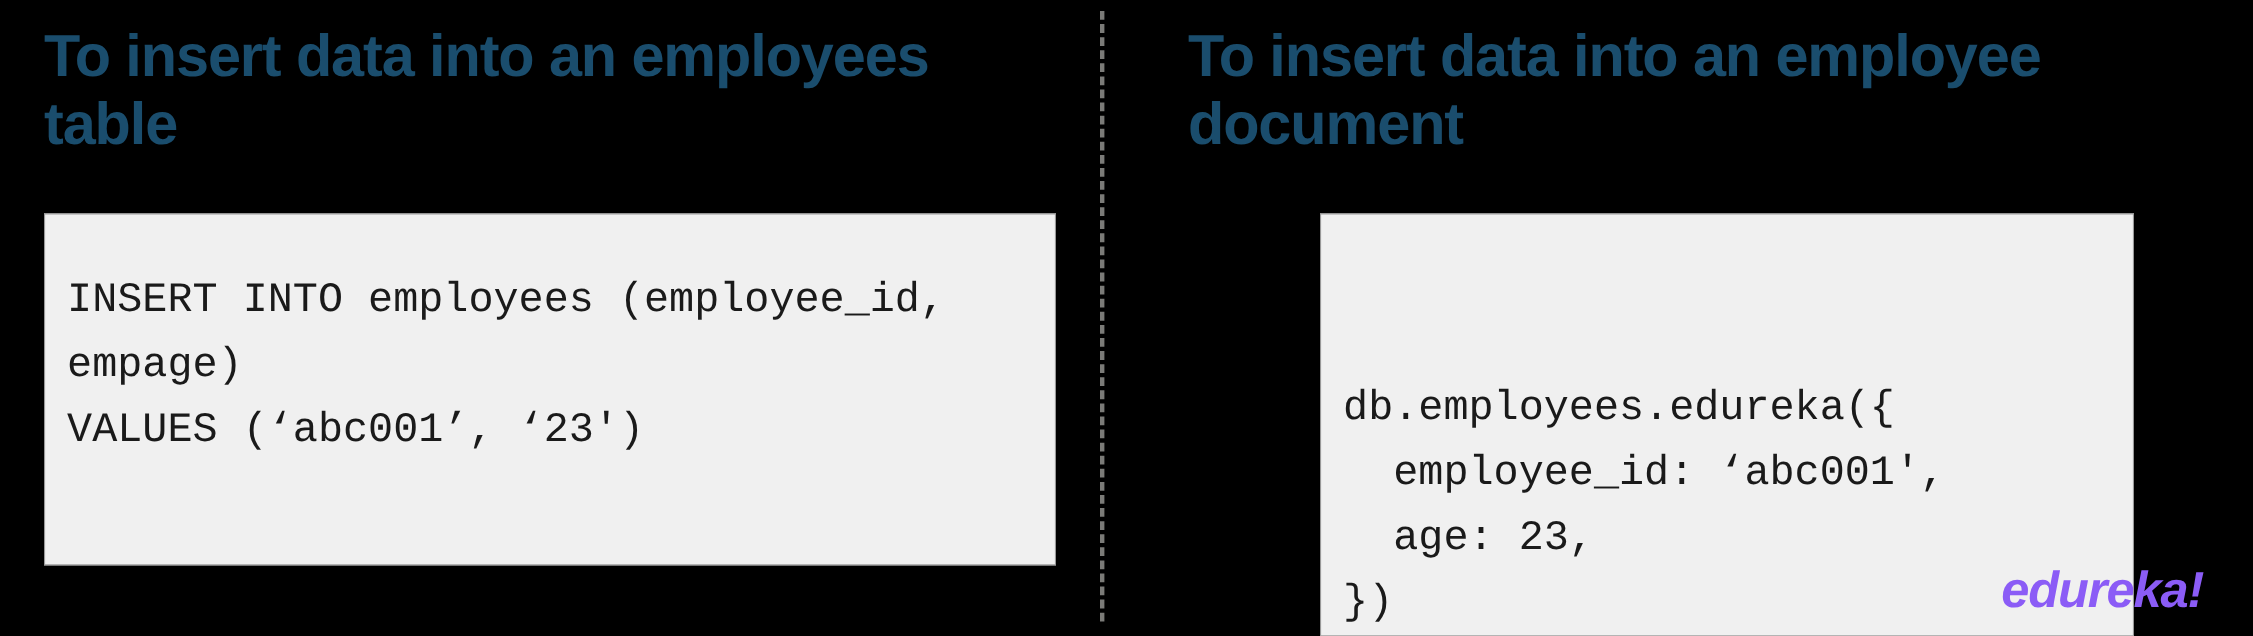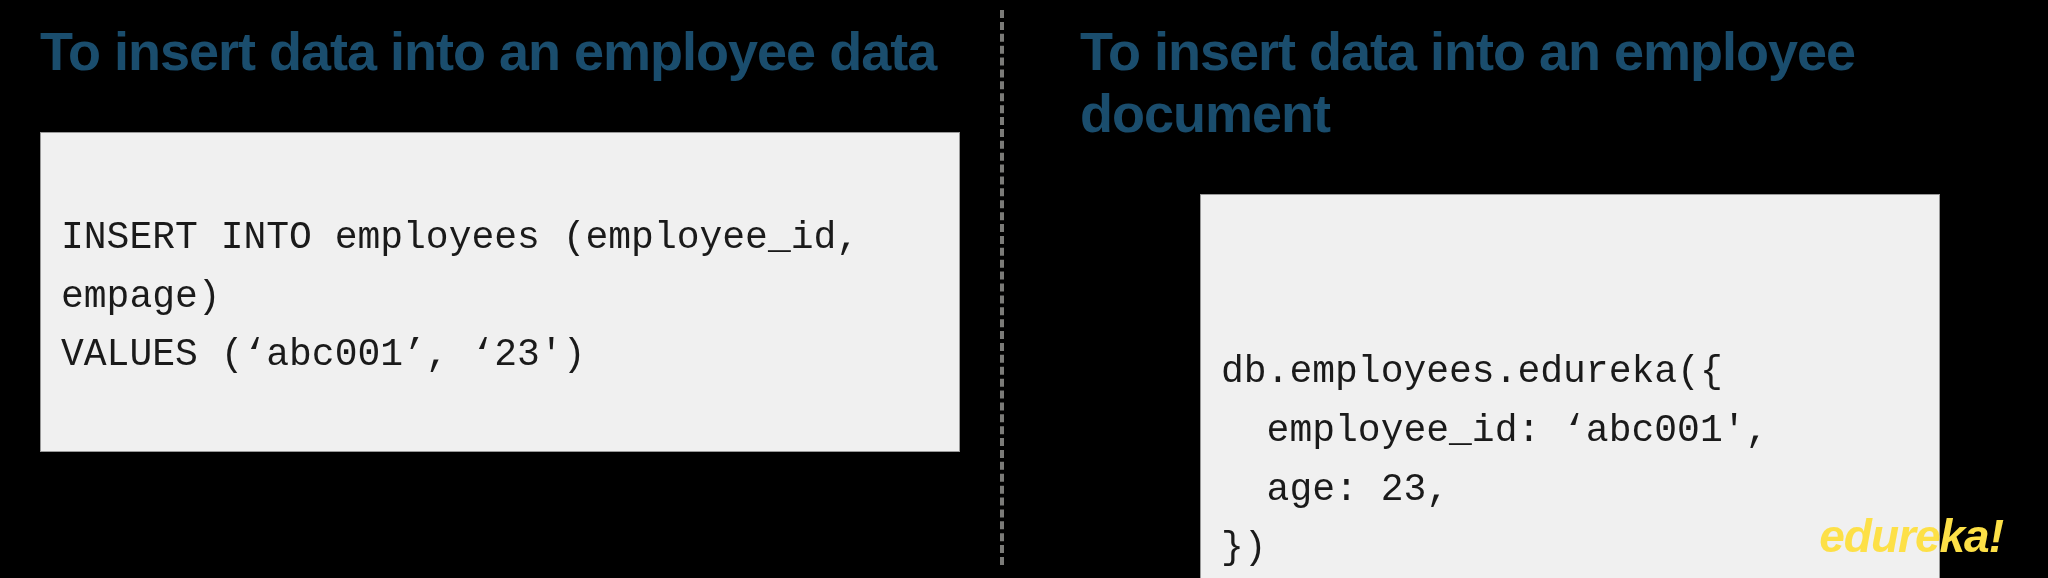--- a/index.html
+++ b/index.html
@@ -46,54 +46,54 @@
       font-size: 38px;
       color: #1a1a1a;
       line-height: 1.55;
       white-space: pre-wrap;
     }
     .left-panel .code-box {
       margin-left: 0;
       width: 920px;
       min-height: 320px;
       display: flex;
-      align-items: center;
+      align-items: flex-start;
     }
     .right-panel .code-box {
       width: 740px;
       min-height: 340px;
       padding: 30px 20px;
       margin-left: 120px;
     }
     .divider {
       position: absolute;
       left: 1000px;
       top: 10px;
       height: 555px;
       width: 3px;
       border-left: 4px dashed #7b7b78;
     }
     .logo {
       position: absolute;
       right: 45px;
       bottom: 15px;
-      color: #fde047;
+      color: #8b5cf6;
       font-size: 46px;
       font-weight: bold;
       font-style: italic;
       font-family: Arial, sans-serif;
       letter-spacing: -1px;
     }
   </style>
 </head>
 <body>
 
 <div class="container">
   <div class="left-panel">
-    <div class="heading">To insert data into an employee data</div>
+    <div class="heading">To insert data into an employees table</div>
     <div class="code-box">
       <div>INSERT INTO employees (employee_id, empage)
 VALUES (‘abc001’, ‘23')</div>
     </div>
   </div>
 
   <div class="divider"></div>
 
   <div class="right-panel">
     <div class="heading">To insert data into an employee document</div>

